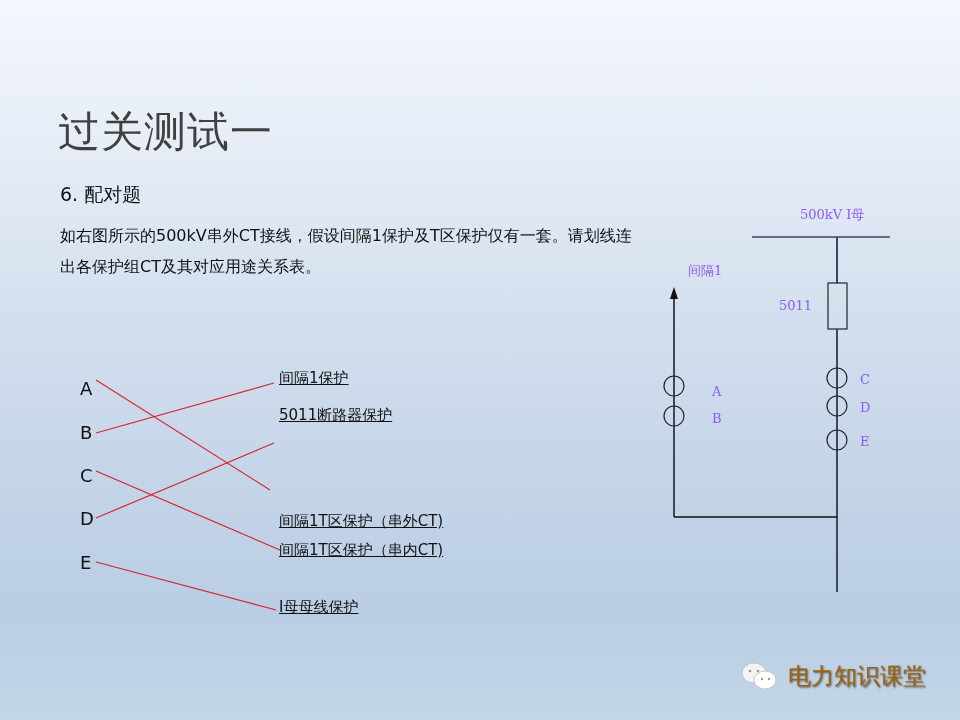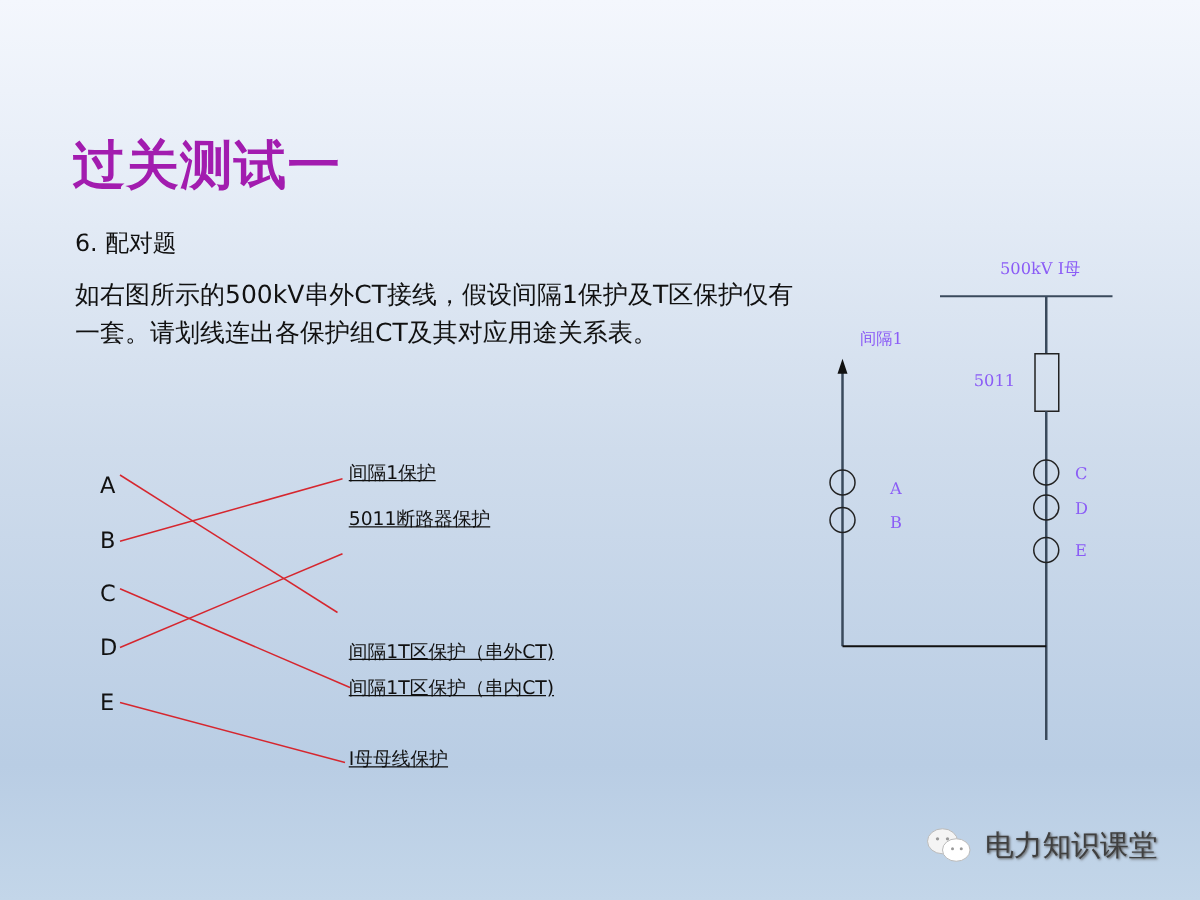--- a/index.html
+++ b/index.html
@@ -4,33 +4,33 @@
 <style>
   html, body { margin:0; padding:0; }
   body {
     width:960px; height:720px; position:relative; overflow:hidden;
     background: linear-gradient(to bottom, #f4f7fd 0%, #e6edf7 20%, #cfdcec 50%, #b9cde4 85%, #c3d6e9 100%);
     font-family: "DejaVu Sans", "Liberation Sans", sans-serif;
     color:#111;
   }
   .title {
     position:absolute; left:58px; top:104px;
-    font-size:42px; font-weight:bold; color:#a21caf; letter-spacing:1px;
+    font-size:42px; font-weight:normal; color:#404040; letter-spacing:1px;
   }
   .subtitle { position:absolute; left:60px; top:182px; font-size:19px;text-align:center; }
   .question {
     position:absolute; left:60px; top:220px; width:580px;
-    font-size:20px; line-height:31px;
+    font-size:16px; line-height:31px;
   }
   .letter { position:absolute; font-size:18px; }
   .target { position:absolute; font-size:15px; white-space:nowrap;text-decoration:underline; }
   svg.overlay { position:absolute; left:0; top:0; }
   .diag-label { position:absolute; font-family:"DejaVu Serif","Liberation Serif",serif; font-size:13px; color:#8b5cf6; }
   .brand { position:absolute; left:740px; top:660px; display:flex; align-items:center; gap:8px; }
-  .brand-text { font-size:23px; color:#404040; text-shadow:1px 1px 2px #555; }
+  .brand-text { font-size:23px; color:#a16207; text-shadow:1px 1px 2px #555; }
 </style>
 </head>
 <body>
 
 <div class="title">过关测试一</div>
 <div class="subtitle">6. 配对题</div>
 <div class="question">如右图所示的500kV串外CT接线，假设间隔1保护及T区保护仅有一套。请划线连出各保护组CT及其对应用途关系表。</div>
 
 <div class="letter" style="left:80px;top:378px;">A</div>
 <div class="letter" style="left:80px;top:422px;">B</div>

